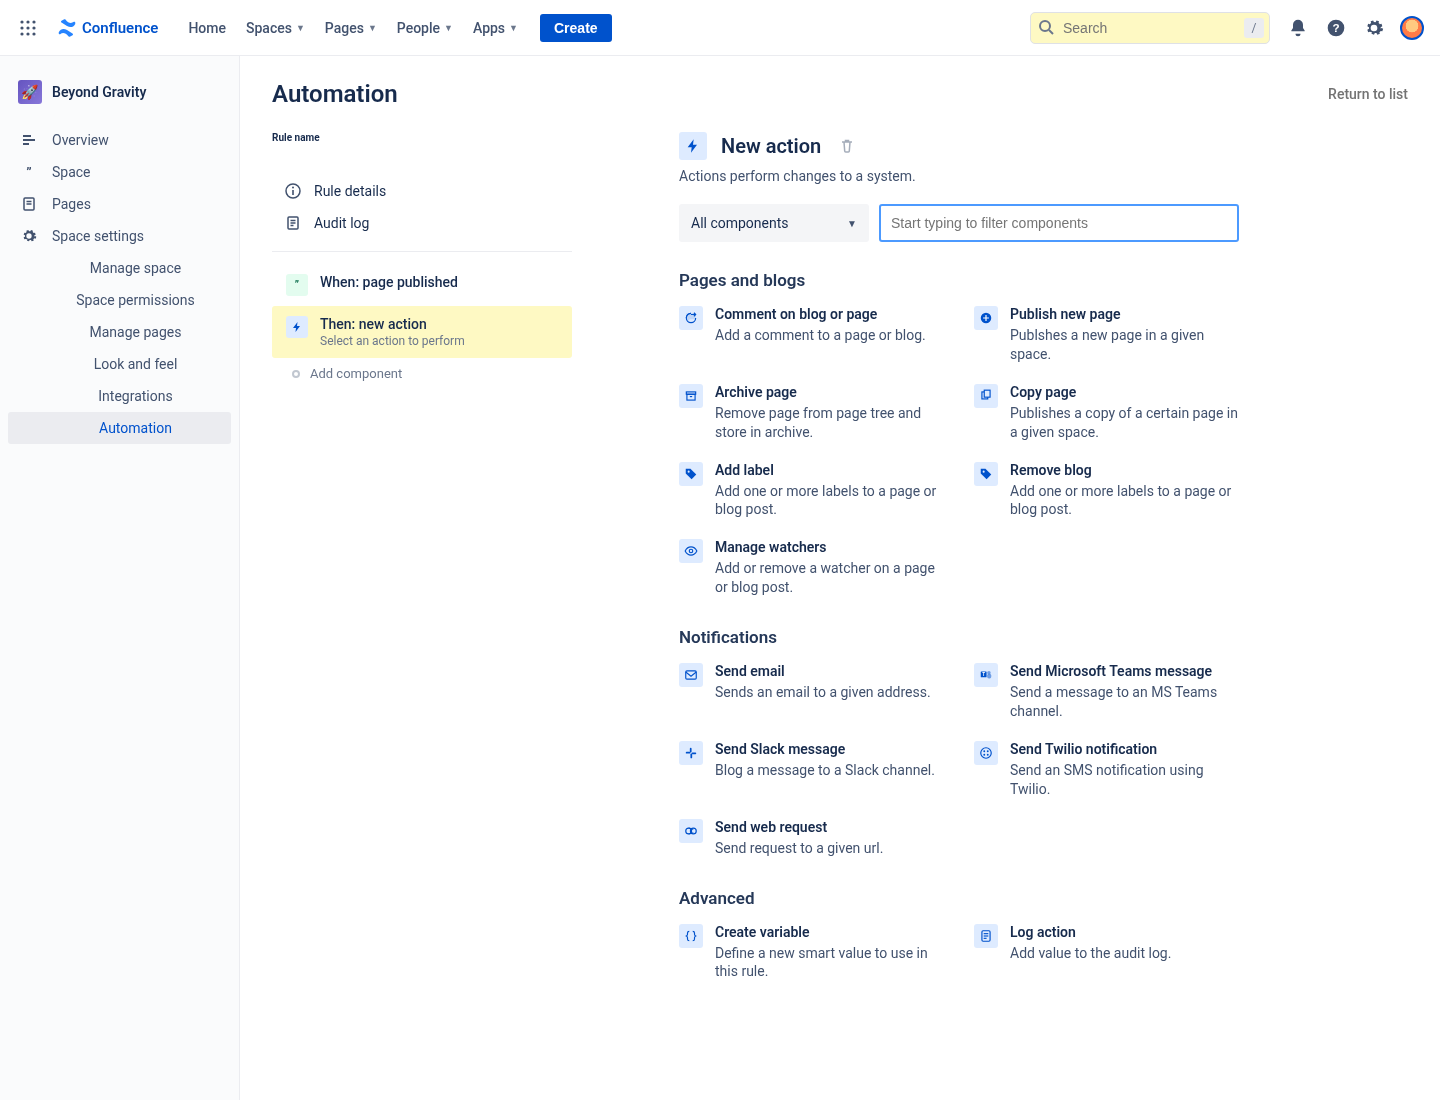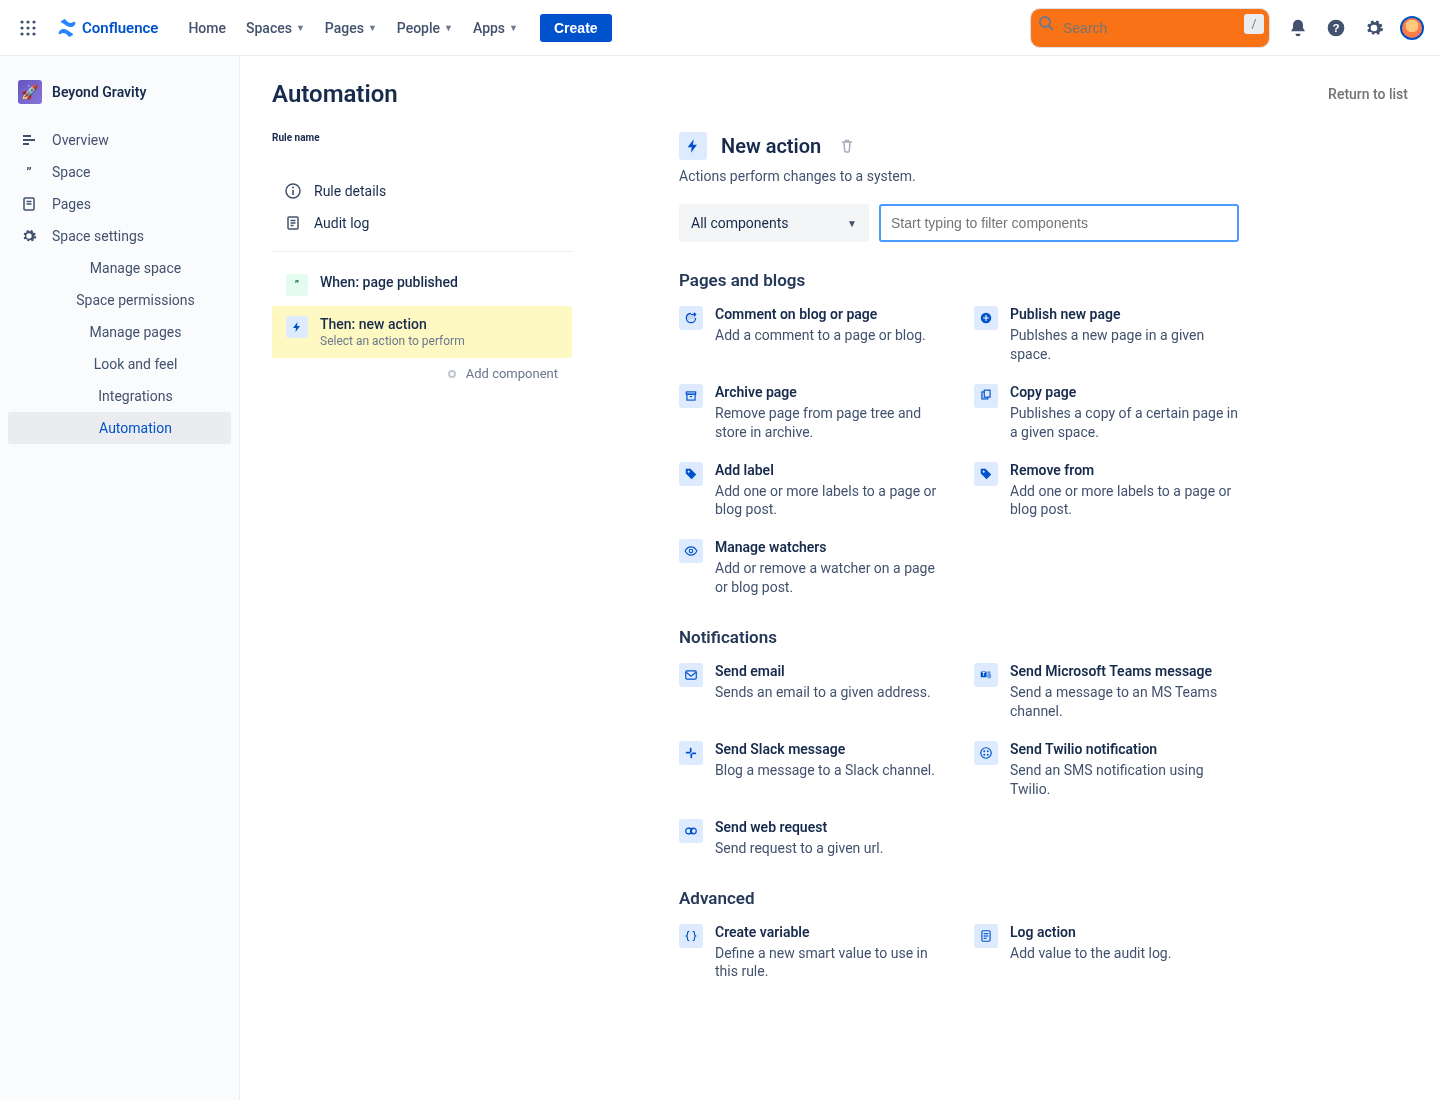--- a/index.html
+++ b/index.html
@@ -22,21 +22,21 @@
     gap: 4px;
   }
   .topnav .appswitch { width:32px; height:32px; display:flex; align-items:center; justify-content:center; border-radius:3px; cursor:pointer;}
   .topnav .logo { display:flex; align-items:center; gap:4px; color:#0052CC; font-weight:600; font-size:15px; padding:0 8px; cursor:pointer;}
   .topnav .navitems { display:flex; align-items:center; margin-left:8px; }
   .topnav .navitem { display:flex; align-items:center; gap:4px; padding:6px 10px; color:#42526E; font-weight:500; cursor:pointer; border-radius:3px;}
   .topnav .navitem .caret { font-size:9px; color:#6B778C; }
   .topnav .create-btn { background:#0052CC; color:#fff; border:none; padding:6px 14px; border-radius:3px; font-weight:600; font-size:14px; margin-left:8px; cursor:pointer;}
   .topnav .spacer { flex:1; }
   .topnav .search { position:relative; width:240px; }
-  .topnav .search input { width:100%; height:40px; border:1px solid #DFE1E6; border-radius:10px; padding:0 28px 0 32px; background:#f97316; color:#172B4D; font-size:14px;}
+  .topnav .search input { width:100%; height:32px; border:1px solid #DFE1E6; border-radius:5px; padding:0 28px 0 32px; background:#fef9c3; color:#172B4D; font-size:14px;}
   .topnav .search .sicon { position:absolute; left:8px; top:7px; color:#6B778C; }
   .topnav .search .shortcut { position:absolute; right:6px; top:6px; width:20px; height:20px; display:flex; align-items:center; justify-content:center; background:#EBECF0; border-radius:3px; font-size:12px; color:#6B778C;}
   .topnav .righticons { display:flex; align-items:center; gap:6px; margin-left:8px;}
   .topnav .righticons .ibtn { width:32px; height:32px; display:flex; align-items:center; justify-content:center; cursor:pointer; color:#42526E; border-radius:50%;}
   .topnav .avatar { width:24px; height:24px; border-radius:50%; background: radial-gradient(circle at 50% 40%, #ffca80 0 40%, #ff7b47 42% 100%); border:2px solid #0052CC;}
   
   .layout { display:flex; height: calc(1100px - 56px); }
   .sidebar { width:240px; background:#FAFBFC; border-right:1px solid #EBECF0; padding:16px 8px; }
   .space-head { display:flex; align-items:center; gap:10px; padding:8px 10px 20px 10px;}
   .space-icon { width:24px; height:24px; border-radius:3px; background:linear-gradient(135deg,#6554C0,#8777D9); display:flex; align-items:center; justify-content:center; font-size:14px;}
@@ -58,21 +58,21 @@
   .rule-row { display:flex; align-items:center; gap:12px; padding:8px 12px; cursor:pointer; color:#172B4D;}
   .rule-row .ric { width:18px; color:#42526E; display:flex; justify-content:center;}
   .divider { height:1px; background:#EBECF0; margin:12px 0; }
   .step-row { display:flex; gap:12px; padding:10px 14px; border-radius:3px; cursor:pointer;}
   .step-row.selected { background:#fef9c3; }
   .step-row .badge { width:22px; height:22px; border-radius:3px; display:flex; align-items:center; justify-content:center; flex-shrink:0;}
   .badge.green { background:#E3FCEF; color:#006644;}
   .badge.blue  { background:#DEEBFF; color:#0052CC;}
   .step-row .stxt .t1 { font-weight:500; color:#172B4D; font-size:14px;}
   .step-row .stxt .t2 { font-size:12px; color:#6B778C; margin-top:2px;}
-  .add-comp { display:flex; align-items:center; gap:10px; padding:8px 14px; font-size:13px; color:#6B778C; cursor:pointer;justify-content:flex-end;}
+  .add-comp { display:flex; align-items:center; gap:10px; padding:8px 14px; font-size:13px; color:#6B778C; cursor:pointer;}
   .add-comp .dot { width:8px; height:8px; border:2px solid #C1C7D0; border-radius:50%; margin-left:6px;}
   
   .panel-head { display:flex; align-items:center; gap:14px; }
   .panel-head .badge { width:28px; height:28px; }
   .panel-head h2 { font-size:20px; font-weight:600; }
   .panel-head .trash { color:#A5ADBA; cursor:pointer; margin-left:4px;}
   .panel-desc { font-size:14px; color:#42526E; margin:8px 0 20px 42px;}
   .panel-desc.noindent{ margin-left:0;}
   .filters { display:flex; gap:10px; margin-bottom:28px;}
   .dropdown { background:#F4F5F7; border:none; border-radius:3px; padding:9px 12px; display:flex; align-items:center; justify-content:space-between; width:190px; cursor:pointer; color:#172B4D;}
@@ -388,21 +388,21 @@
                 </div>
               </div>
               <div class="action-card">
                 <div class="ai">
                   <svg width="14" height="14" viewBox="0 0 24 24">
                     <path fill="#0052CC" d="M3 3h8l10 10-8 8L3 11z"></path>
                     <circle cx="8" cy="8" r="1.8" fill="#DEEBFF"></circle>
                   </svg>
                 </div>
                 <div>
-                  <div class="atitle">Remove from</div>
+                  <div class="atitle">Remove blog</div>
                   <div class="adesc">Add one or more labels to a page or blog post.</div>
                 </div>
               </div>
               <div class="action-card">
                 <div class="ai">
                   <svg width="14" height="14" viewBox="0 0 24 24">
                     <path stroke="#0052CC" stroke-width="2" fill="none" d="M2 12s3.5-7 10-7 10 7 10 7-3.5 7-10 7S2 12 2 12z"></path>
                     <circle cx="12" cy="12" r="3" stroke="#0052CC" stroke-width="2" fill="none"></circle>
                   </svg>
                 </div>

